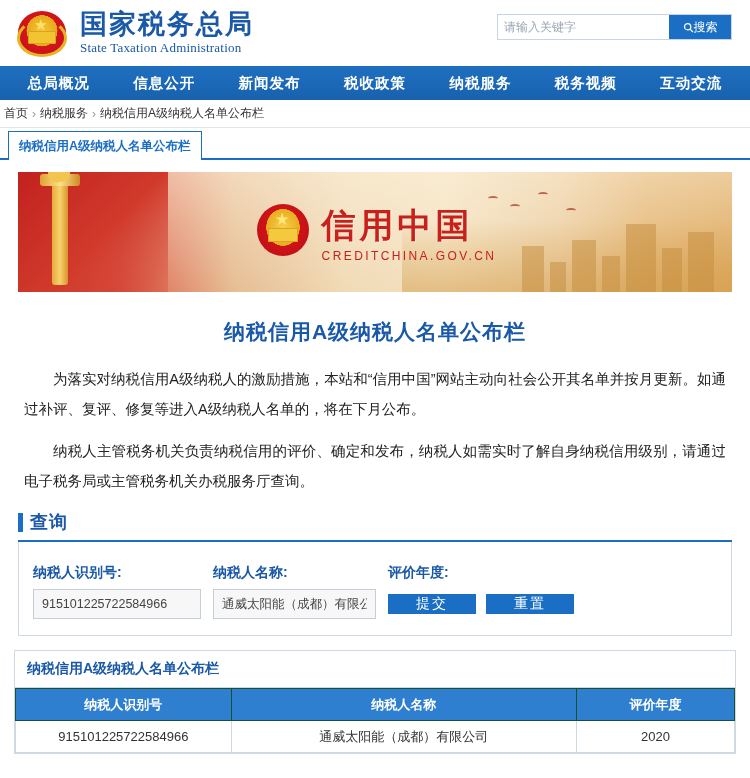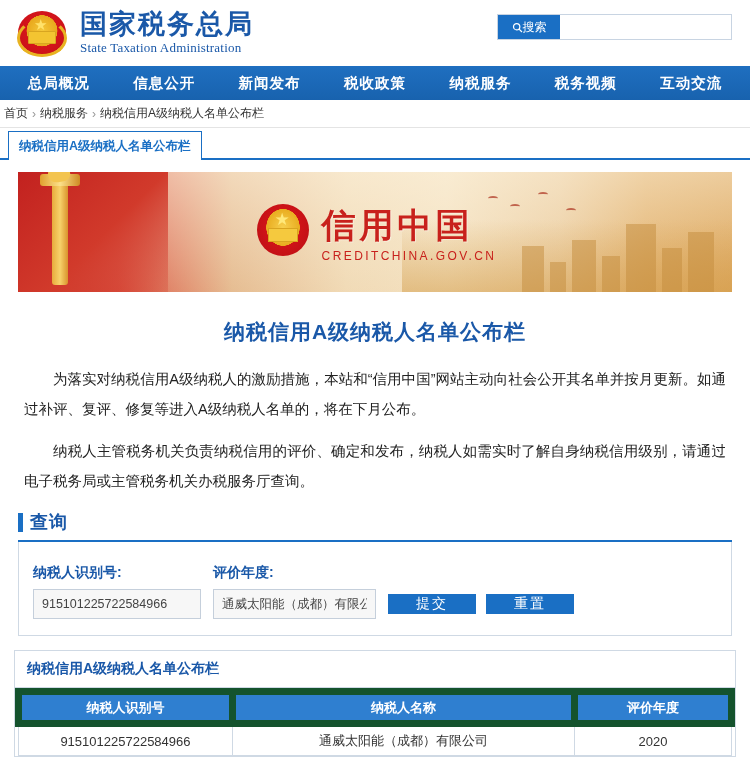--- a/index.html
+++ b/index.html
@@ -397,21 +397,21 @@
   table.result-table {
     width: 100%;
     border-collapse: collapse;
   }
   table.result-table th {
     background: #2f7fd0;
     color: #ffffff;
     font-size: 13px;
     font-weight: bold;
     height: 32px;
-    border: 7px solid #14532d;
+    border: 1px solid #14532d;
   }
   table.result-table td {
     border: 1px solid #cfd9e4;
     height: 32px;
     text-align: center;
     font-size: 13px;
     color: #333;
   }
   .col1 { width: 30%; }
   .col2 { width: 48%; text-align: center; }
@@ -426,20 +426,21 @@
     <div class="wheat"></div>
     <div class="star">★</div>
     <div class="gate"></div>
   </div>
   <div class="title-block">
     <div class="title-cn">国家税务总局</div>
     <div class="title-en">State Taxation Administration</div>
   </div>
 
   <div class="search-box">
+    <input class="search-input" type="text" placeholder="请输入关键字" style="">
     <button class="search-btn">
       <svg width="11" height="11" viewBox="0 0 16 16">
         <circle cx="6.8" cy="6.8" r="4.6" fill="none" stroke="#ffffff" stroke-width="1.8"></circle>
         <line x1="10.3" y1="10.3" x2="14.5" y2="14.5" stroke="#ffffff" stroke-width="1.8"></line>
       </svg>
       <span>搜索</span>
     </button>
   </div>
 </div>
 
@@ -504,20 +505,21 @@
 </div>
 
 <div class="section-title">
   <div class="bar"></div>
   <div class="txt">查询</div>
 </div>
 
 <div class="query-panel">
   <div class="query-labels">
     <div class="lbl l1">纳税人识别号:</div>
+    <div class="lbl l2">纳税人名称:</div>
     <div class="lbl l3">评价年度:</div>
   </div>
   <div class="query-controls">
     <input class="fld f1" type="text" value="915101225722584966" style="">
     <input class="fld f2" type="text" value="通威太阳能（成都）有限公司" style="">
     <button class="btn">提交</button>
     <button class="btn">重置</button>
   </div>
 </div>
 

